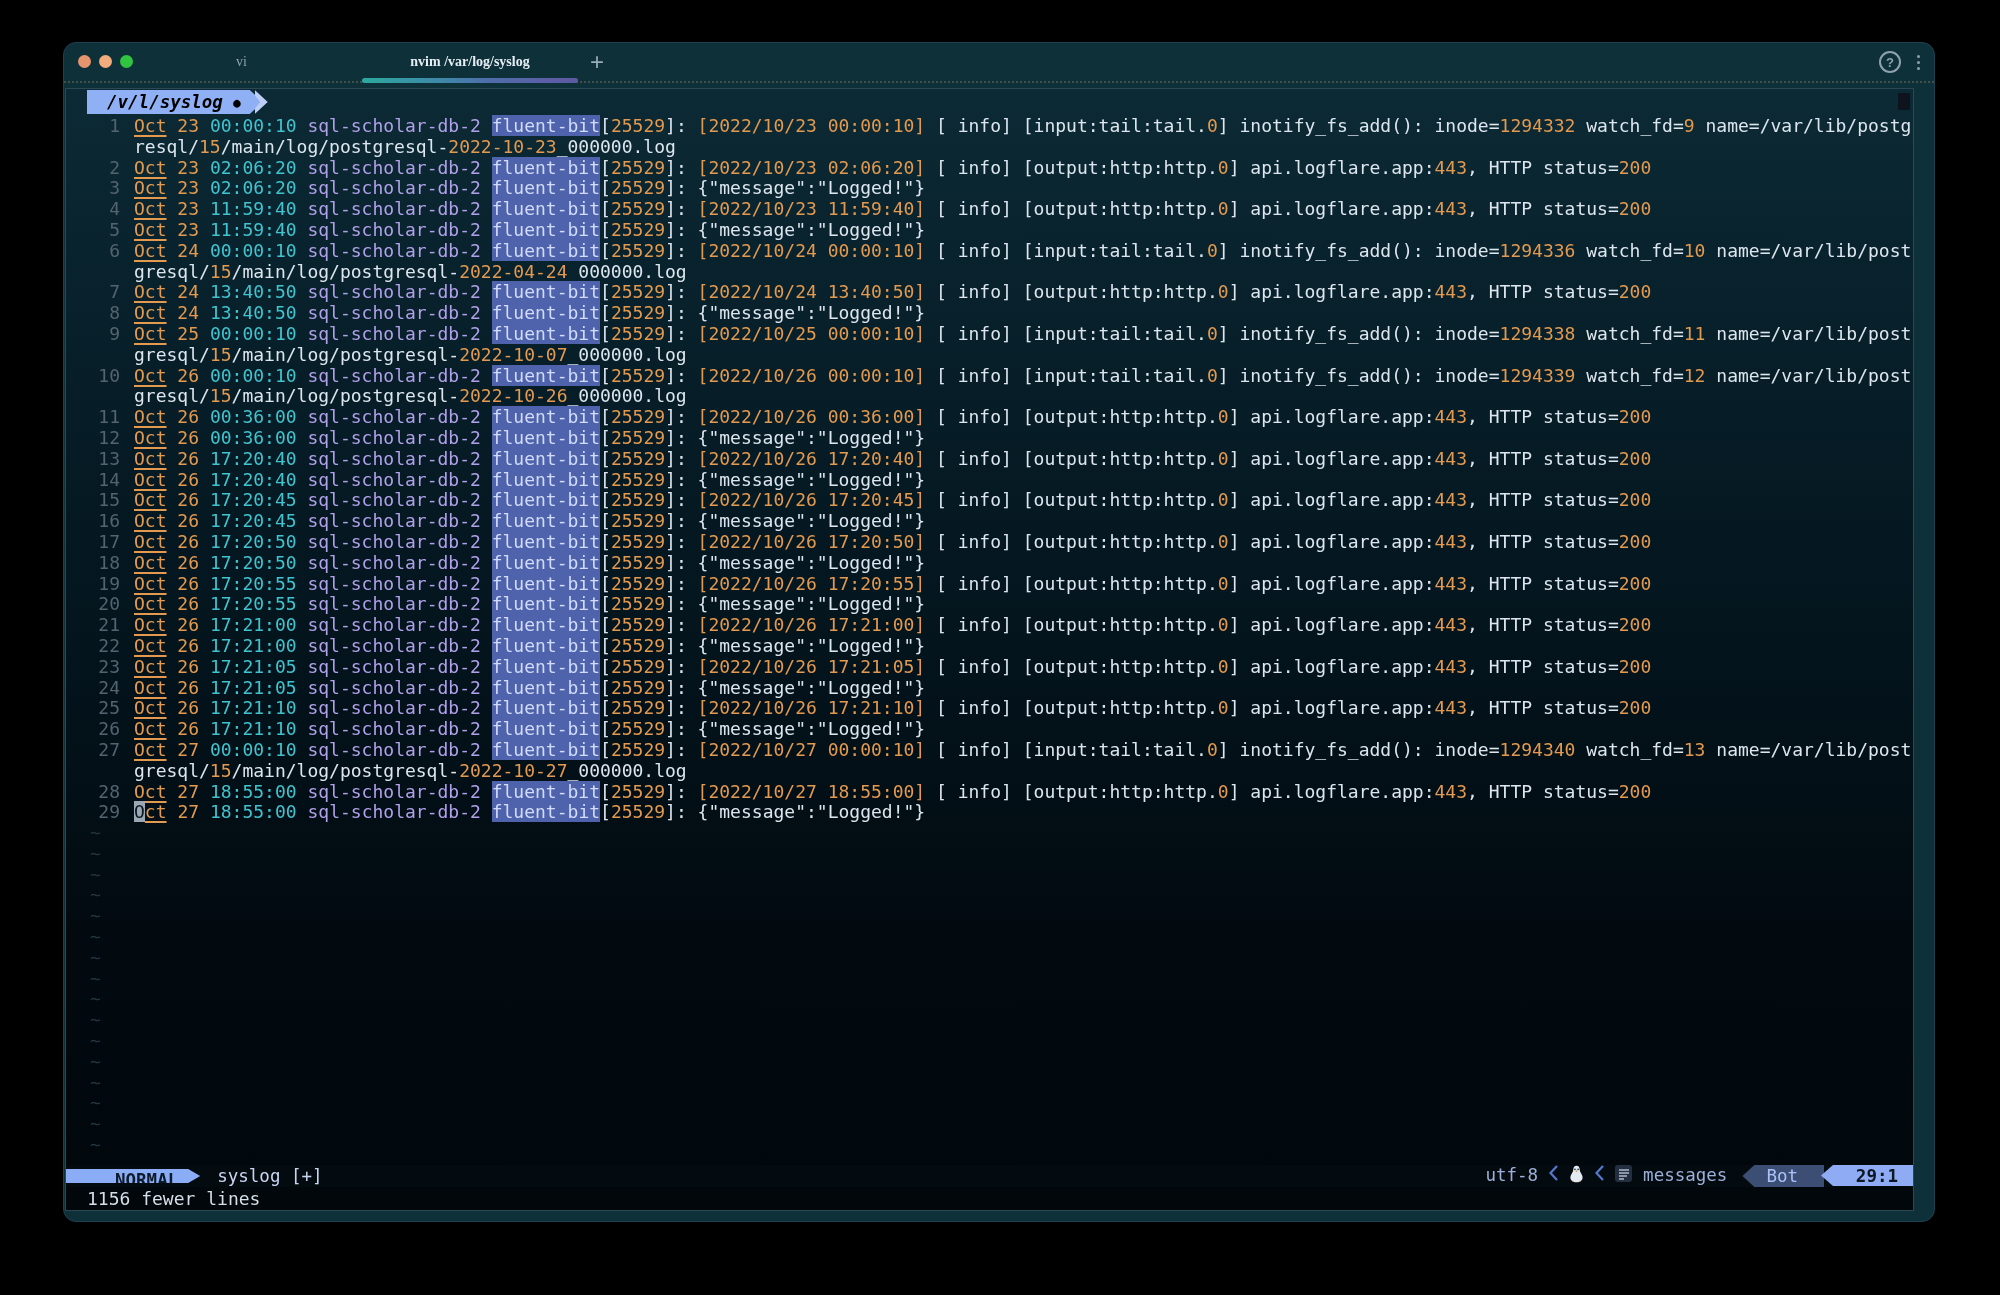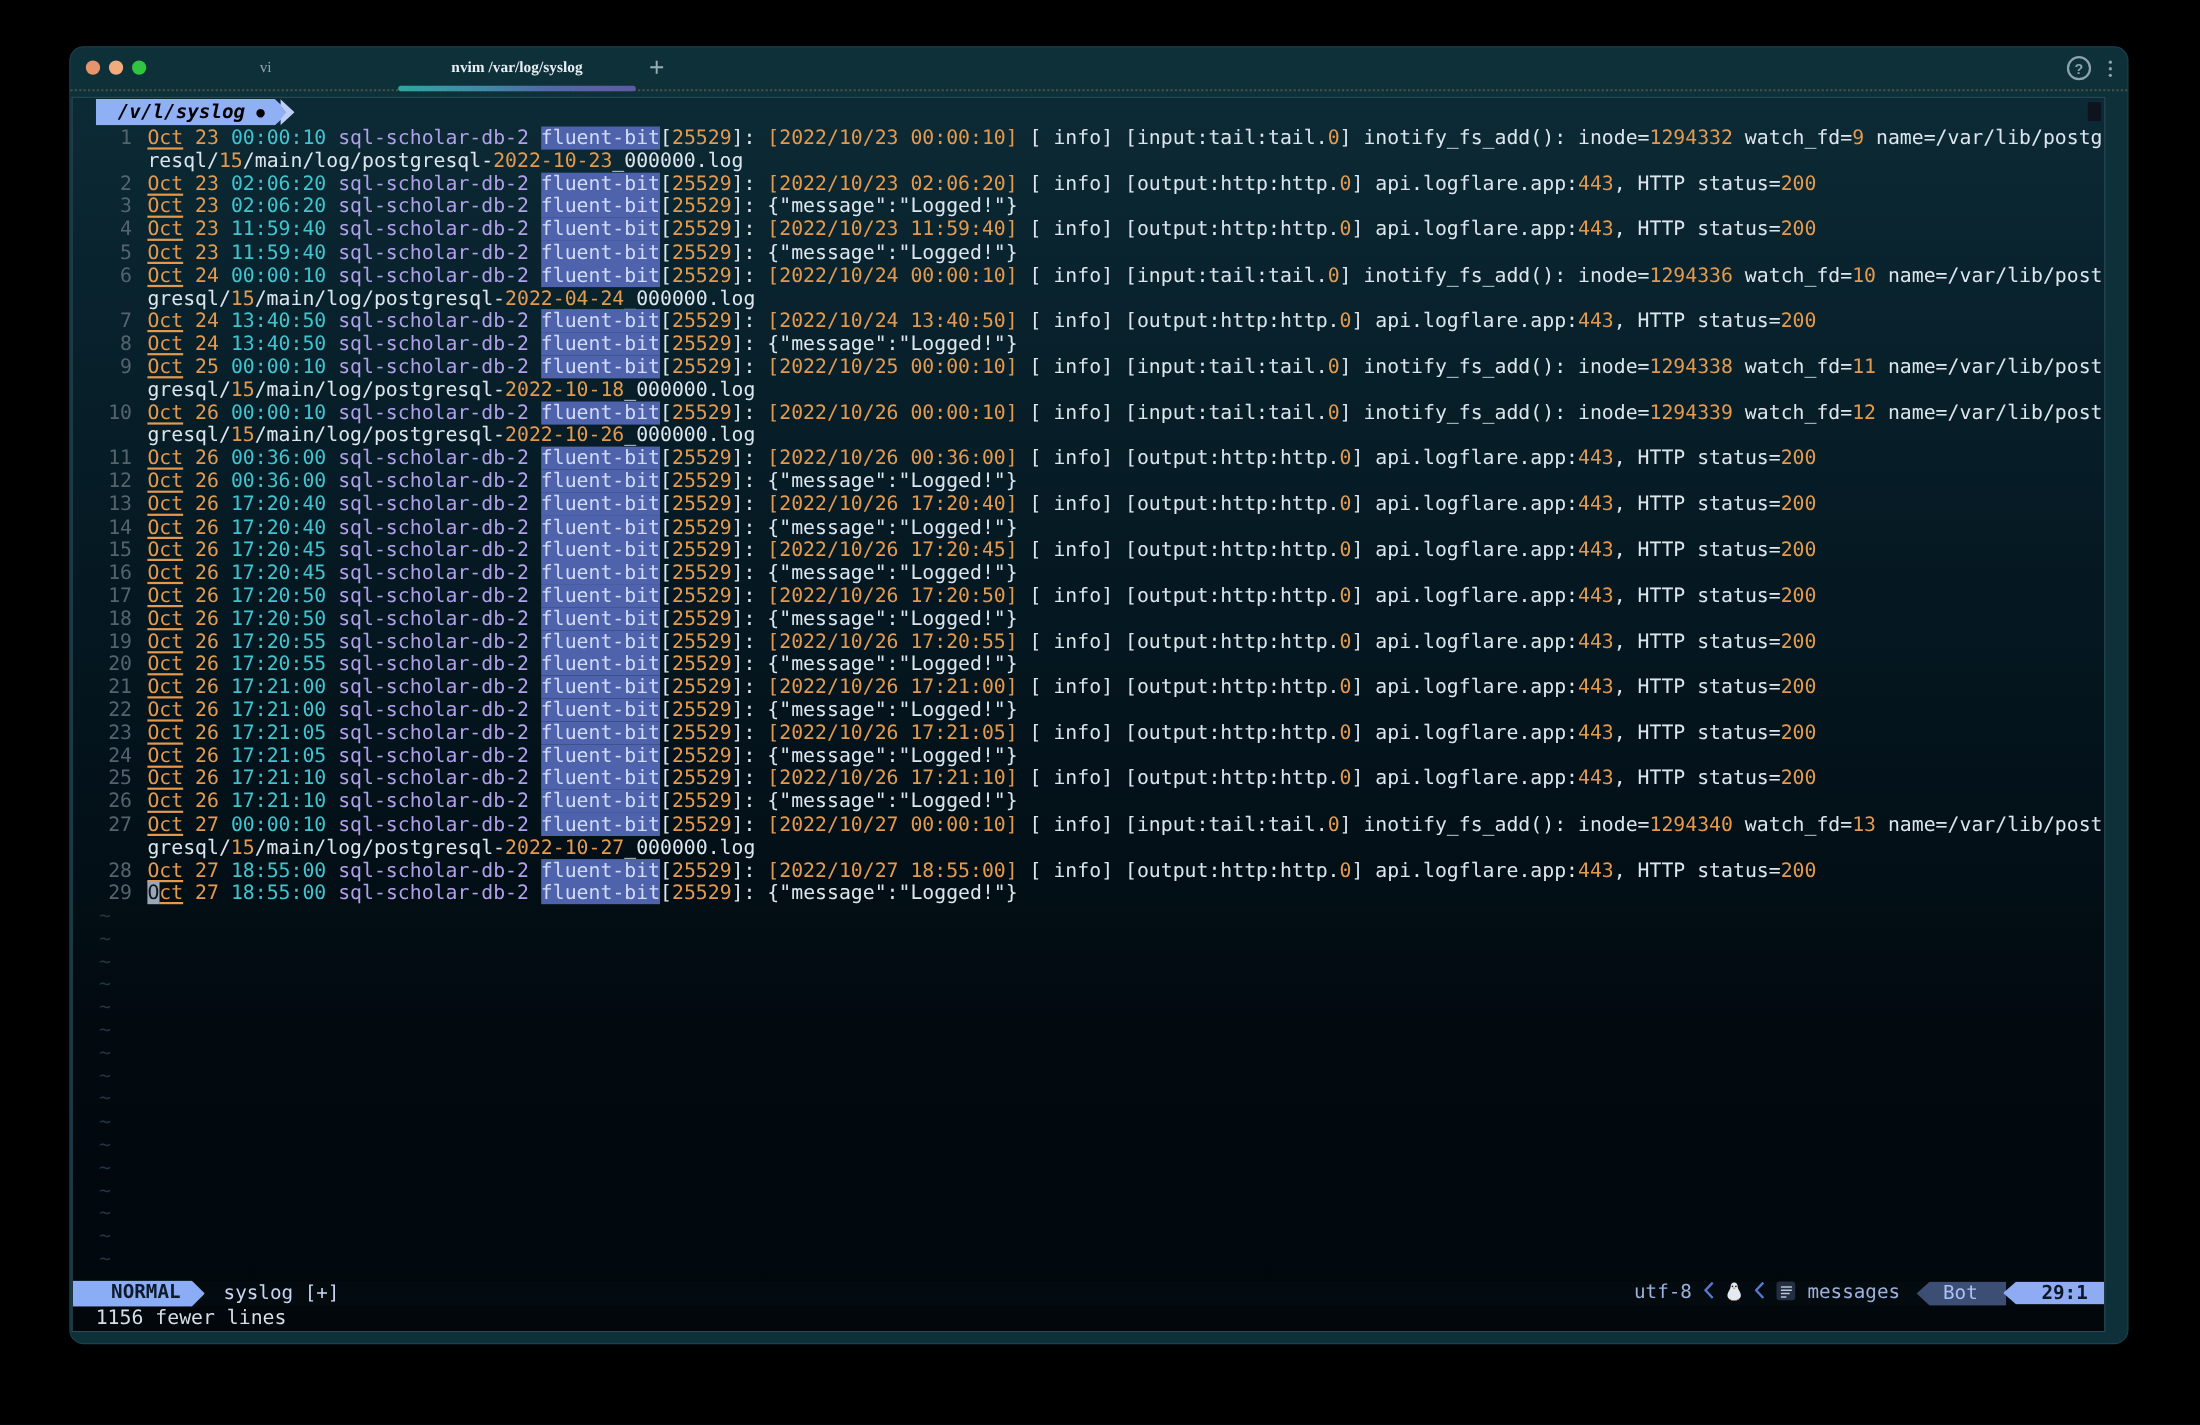--- a/index.html
+++ b/index.html
@@ -54,22 +54,22 @@
   .sg-c{color:#40c4cf;}
   .sg-p{color:#b1a0ea;}
   .sg-w{color:#dde6ee;}
   .sg-h{background:#4f63ac;color:#d2dcfa;}
   .sg-k{background:#9ba7b4;color:#0b1822;}
   .trow{color:#223540;padding-left:3px;}
   
   #statusbar{position:absolute;left:0;right:0;top:1076px;height:22px;display:flex;align-items:center;
        justify-content:space-between;background:rgba(8,14,20,.55);font-size:17.5px;}
   #sb-left{display:flex;align-items:center;height:22px;}
-  #mode-pill{background:#8badf5;color:#0d1b2c;font-weight:700;height:24px;line-height:22px;
-       padding:0 22px 0 35px;clip-path:polygon(0 0,calc(100% - 12px) 0,100% 50%,calc(100% - 12px) 100%,0 100%);}
+  #mode-pill{background:#8badf5;color:#0d1b2c;font-weight:700;height:14px;line-height:22px;
+       padding:0 22px 0 49px;clip-path:polygon(0 0,calc(100% - 12px) 0,100% 50%,calc(100% - 12px) 100%,0 100%);}
   #file-status{color:#c9d5f2;margin-left:17px;}
   #sb-right{display:flex;align-items:flex-start;height:22px;gap:11px;padding-right:0;}
   .sb-dim{color:#9db0da;}
   .chev{display:block;}
   #ft-icon{width:17px;height:17px;border-radius:3px;background:#232e41;display:flex;align-items:center;justify-content:center;}
   #seg-bot{background:#3d4e74;color:#aac2f8;height:22px;line-height:22px;padding:0 26px 0 24px;
        clip-path:polygon(12px 0,100% 0,100% 100%,12px 100%,0 50%);margin-left:4px;margin-right:-14px;}
   #seg-pos{position:relative;background:#8fabf4;color:#0c1826;font-weight:700;height:21px;line-height:22px;
        padding:0 15px 0 30px;min-width:47px;text-align:right;
        clip-path:polygon(12px 0,100% 0,100% 100%,12px 100%,0 50%);}
@@ -120,21 +120,21 @@
           <div class="row"><span class="lnum"></span><span class="ltx"><span class="sg-w">resql/</span><span class="sg-o">15</span><span class="sg-w">/main/log/postgresql-</span><span class="sg-o">2022-10-23</span><span class="sg-w">_000000.log</span></span></div>
           <div class="row"><span class="lnum">2</span><span class="ltx"><span class="sg-m">Oct</span><span class="sg-w"> </span><span class="sg-o">23</span><span class="sg-w"> </span><span class="sg-c">02:06:20</span><span class="sg-w"> </span><span class="sg-p">sql-scholar-db-2</span><span class="sg-w"> </span><span class="sg-h">fluent-bit</span><span class="sg-w">[</span><span class="sg-o">25529</span><span class="sg-w">]: </span><span class="sg-o">[2022/10/23 02:06:20]</span><span class="sg-w"> [ info] [output:http:http.</span><span class="sg-o">0</span><span class="sg-w">] api.logflare.app:</span><span class="sg-o">443</span><span class="sg-w">, HTTP status=</span><span class="sg-o">200</span></span></div>
           <div class="row"><span class="lnum">3</span><span class="ltx"><span class="sg-m">Oct</span><span class="sg-w"> </span><span class="sg-o">23</span><span class="sg-w"> </span><span class="sg-c">02:06:20</span><span class="sg-w"> </span><span class="sg-p">sql-scholar-db-2</span><span class="sg-w"> </span><span class="sg-h">fluent-bit</span><span class="sg-w">[</span><span class="sg-o">25529</span><span class="sg-w">]: </span><span class="sg-w">{"message":"Logged!"}</span></span></div>
           <div class="row"><span class="lnum">4</span><span class="ltx"><span class="sg-m">Oct</span><span class="sg-w"> </span><span class="sg-o">23</span><span class="sg-w"> </span><span class="sg-c">11:59:40</span><span class="sg-w"> </span><span class="sg-p">sql-scholar-db-2</span><span class="sg-w"> </span><span class="sg-h">fluent-bit</span><span class="sg-w">[</span><span class="sg-o">25529</span><span class="sg-w">]: </span><span class="sg-o">[2022/10/23 11:59:40]</span><span class="sg-w"> [ info] [output:http:http.</span><span class="sg-o">0</span><span class="sg-w">] api.logflare.app:</span><span class="sg-o">443</span><span class="sg-w">, HTTP status=</span><span class="sg-o">200</span></span></div>
           <div class="row"><span class="lnum">5</span><span class="ltx"><span class="sg-m">Oct</span><span class="sg-w"> </span><span class="sg-o">23</span><span class="sg-w"> </span><span class="sg-c">11:59:40</span><span class="sg-w"> </span><span class="sg-p">sql-scholar-db-2</span><span class="sg-w"> </span><span class="sg-h">fluent-bit</span><span class="sg-w">[</span><span class="sg-o">25529</span><span class="sg-w">]: </span><span class="sg-w">{"message":"Logged!"}</span></span></div>
           <div class="row"><span class="lnum">6</span><span class="ltx"><span class="sg-m">Oct</span><span class="sg-w"> </span><span class="sg-o">24</span><span class="sg-w"> </span><span class="sg-c">00:00:10</span><span class="sg-w"> </span><span class="sg-p">sql-scholar-db-2</span><span class="sg-w"> </span><span class="sg-h">fluent-bit</span><span class="sg-w">[</span><span class="sg-o">25529</span><span class="sg-w">]: </span><span class="sg-o">[2022/10/24 00:00:10]</span><span class="sg-w"> [ info] [input:tail:tail.</span><span class="sg-o">0</span><span class="sg-w">] inotify_fs_add(): inode=</span><span class="sg-o">1294336</span><span class="sg-w"> watch_fd=</span><span class="sg-o">10</span><span class="sg-w"> name=/var/lib/post</span></span></div>
           <div class="row"><span class="lnum"></span><span class="ltx"><span class="sg-w">gresql/</span><span class="sg-o">15</span><span class="sg-w">/main/log/postgresql-</span><span class="sg-o">2022-04-24</span><span class="sg-w">_000000.log</span></span></div>
           <div class="row"><span class="lnum">7</span><span class="ltx"><span class="sg-m">Oct</span><span class="sg-w"> </span><span class="sg-o">24</span><span class="sg-w"> </span><span class="sg-c">13:40:50</span><span class="sg-w"> </span><span class="sg-p">sql-scholar-db-2</span><span class="sg-w"> </span><span class="sg-h">fluent-bit</span><span class="sg-w">[</span><span class="sg-o">25529</span><span class="sg-w">]: </span><span class="sg-o">[2022/10/24 13:40:50]</span><span class="sg-w"> [ info] [output:http:http.</span><span class="sg-o">0</span><span class="sg-w">] api.logflare.app:</span><span class="sg-o">443</span><span class="sg-w">, HTTP status=</span><span class="sg-o">200</span></span></div>
           <div class="row"><span class="lnum">8</span><span class="ltx"><span class="sg-m">Oct</span><span class="sg-w"> </span><span class="sg-o">24</span><span class="sg-w"> </span><span class="sg-c">13:40:50</span><span class="sg-w"> </span><span class="sg-p">sql-scholar-db-2</span><span class="sg-w"> </span><span class="sg-h">fluent-bit</span><span class="sg-w">[</span><span class="sg-o">25529</span><span class="sg-w">]: </span><span class="sg-w">{"message":"Logged!"}</span></span></div>
           <div class="row"><span class="lnum">9</span><span class="ltx"><span class="sg-m">Oct</span><span class="sg-w"> </span><span class="sg-o">25</span><span class="sg-w"> </span><span class="sg-c">00:00:10</span><span class="sg-w"> </span><span class="sg-p">sql-scholar-db-2</span><span class="sg-w"> </span><span class="sg-h">fluent-bit</span><span class="sg-w">[</span><span class="sg-o">25529</span><span class="sg-w">]: </span><span class="sg-o">[2022/10/25 00:00:10]</span><span class="sg-w"> [ info] [input:tail:tail.</span><span class="sg-o">0</span><span class="sg-w">] inotify_fs_add(): inode=</span><span class="sg-o">1294338</span><span class="sg-w"> watch_fd=</span><span class="sg-o">11</span><span class="sg-w"> name=/var/lib/post</span></span></div>
-          <div class="row"><span class="lnum"></span><span class="ltx"><span class="sg-w">gresql/</span><span class="sg-o">15</span><span class="sg-w">/main/log/postgresql-</span><span class="sg-o">2022-10-18</span><span class="sg-w">_000000.log</span></span></div>
+          <div class="row"><span class="lnum"></span><span class="ltx"><span class="sg-w">gresql/</span><span class="sg-o">15</span><span class="sg-w">/main/log/postgresql-</span><span class="sg-o">2022-10-07</span><span class="sg-w">_000000.log</span></span></div>
           <div class="row"><span class="lnum">10</span><span class="ltx"><span class="sg-m">Oct</span><span class="sg-w"> </span><span class="sg-o">26</span><span class="sg-w"> </span><span class="sg-c">00:00:10</span><span class="sg-w"> </span><span class="sg-p">sql-scholar-db-2</span><span class="sg-w"> </span><span class="sg-h">fluent-bit</span><span class="sg-w">[</span><span class="sg-o">25529</span><span class="sg-w">]: </span><span class="sg-o">[2022/10/26 00:00:10]</span><span class="sg-w"> [ info] [input:tail:tail.</span><span class="sg-o">0</span><span class="sg-w">] inotify_fs_add(): inode=</span><span class="sg-o">1294339</span><span class="sg-w"> watch_fd=</span><span class="sg-o">12</span><span class="sg-w"> name=/var/lib/post</span></span></div>
           <div class="row"><span class="lnum"></span><span class="ltx"><span class="sg-w">gresql/</span><span class="sg-o">15</span><span class="sg-w">/main/log/postgresql-</span><span class="sg-o">2022-10-26</span><span class="sg-w">_000000.log</span></span></div>
           <div class="row"><span class="lnum">11</span><span class="ltx"><span class="sg-m">Oct</span><span class="sg-w"> </span><span class="sg-o">26</span><span class="sg-w"> </span><span class="sg-c">00:36:00</span><span class="sg-w"> </span><span class="sg-p">sql-scholar-db-2</span><span class="sg-w"> </span><span class="sg-h">fluent-bit</span><span class="sg-w">[</span><span class="sg-o">25529</span><span class="sg-w">]: </span><span class="sg-o">[2022/10/26 00:36:00]</span><span class="sg-w"> [ info] [output:http:http.</span><span class="sg-o">0</span><span class="sg-w">] api.logflare.app:</span><span class="sg-o">443</span><span class="sg-w">, HTTP status=</span><span class="sg-o">200</span></span></div>
           <div class="row"><span class="lnum">12</span><span class="ltx"><span class="sg-m">Oct</span><span class="sg-w"> </span><span class="sg-o">26</span><span class="sg-w"> </span><span class="sg-c">00:36:00</span><span class="sg-w"> </span><span class="sg-p">sql-scholar-db-2</span><span class="sg-w"> </span><span class="sg-h">fluent-bit</span><span class="sg-w">[</span><span class="sg-o">25529</span><span class="sg-w">]: </span><span class="sg-w">{"message":"Logged!"}</span></span></div>
           <div class="row"><span class="lnum">13</span><span class="ltx"><span class="sg-m">Oct</span><span class="sg-w"> </span><span class="sg-o">26</span><span class="sg-w"> </span><span class="sg-c">17:20:40</span><span class="sg-w"> </span><span class="sg-p">sql-scholar-db-2</span><span class="sg-w"> </span><span class="sg-h">fluent-bit</span><span class="sg-w">[</span><span class="sg-o">25529</span><span class="sg-w">]: </span><span class="sg-o">[2022/10/26 17:20:40]</span><span class="sg-w"> [ info] [output:http:http.</span><span class="sg-o">0</span><span class="sg-w">] api.logflare.app:</span><span class="sg-o">443</span><span class="sg-w">, HTTP status=</span><span class="sg-o">200</span></span></div>
           <div class="row"><span class="lnum">14</span><span class="ltx"><span class="sg-m">Oct</span><span class="sg-w"> </span><span class="sg-o">26</span><span class="sg-w"> </span><span class="sg-c">17:20:40</span><span class="sg-w"> </span><span class="sg-p">sql-scholar-db-2</span><span class="sg-w"> </span><span class="sg-h">fluent-bit</span><span class="sg-w">[</span><span class="sg-o">25529</span><span class="sg-w">]: </span><span class="sg-w">{"message":"Logged!"}</span></span></div>
           <div class="row"><span class="lnum">15</span><span class="ltx"><span class="sg-m">Oct</span><span class="sg-w"> </span><span class="sg-o">26</span><span class="sg-w"> </span><span class="sg-c">17:20:45</span><span class="sg-w"> </span><span class="sg-p">sql-scholar-db-2</span><span class="sg-w"> </span><span class="sg-h">fluent-bit</span><span class="sg-w">[</span><span class="sg-o">25529</span><span class="sg-w">]: </span><span class="sg-o">[2022/10/26 17:20:45]</span><span class="sg-w"> [ info] [output:http:http.</span><span class="sg-o">0</span><span class="sg-w">] api.logflare.app:</span><span class="sg-o">443</span><span class="sg-w">, HTTP status=</span><span class="sg-o">200</span></span></div>
           <div class="row"><span class="lnum">16</span><span class="ltx"><span class="sg-m">Oct</span><span class="sg-w"> </span><span class="sg-o">26</span><span class="sg-w"> </span><span class="sg-c">17:20:45</span><span class="sg-w"> </span><span class="sg-p">sql-scholar-db-2</span><span class="sg-w"> </span><span class="sg-h">fluent-bit</span><span class="sg-w">[</span><span class="sg-o">25529</span><span class="sg-w">]: </span><span class="sg-w">{"message":"Logged!"}</span></span></div>
           <div class="row"><span class="lnum">17</span><span class="ltx"><span class="sg-m">Oct</span><span class="sg-w"> </span><span class="sg-o">26</span><span class="sg-w"> </span><span class="sg-c">17:20:50</span><span class="sg-w"> </span><span class="sg-p">sql-scholar-db-2</span><span class="sg-w"> </span><span class="sg-h">fluent-bit</span><span class="sg-w">[</span><span class="sg-o">25529</span><span class="sg-w">]: </span><span class="sg-o">[2022/10/26 17:20:50]</span><span class="sg-w"> [ info] [output:http:http.</span><span class="sg-o">0</span><span class="sg-w">] api.logflare.app:</span><span class="sg-o">443</span><span class="sg-w">, HTTP status=</span><span class="sg-o">200</span></span></div>
           <div class="row"><span class="lnum">18</span><span class="ltx"><span class="sg-m">Oct</span><span class="sg-w"> </span><span class="sg-o">26</span><span class="sg-w"> </span><span class="sg-c">17:20:50</span><span class="sg-w"> </span><span class="sg-p">sql-scholar-db-2</span><span class="sg-w"> </span><span class="sg-h">fluent-bit</span><span class="sg-w">[</span><span class="sg-o">25529</span><span class="sg-w">]: </span><span class="sg-w">{"message":"Logged!"}</span></span></div>

